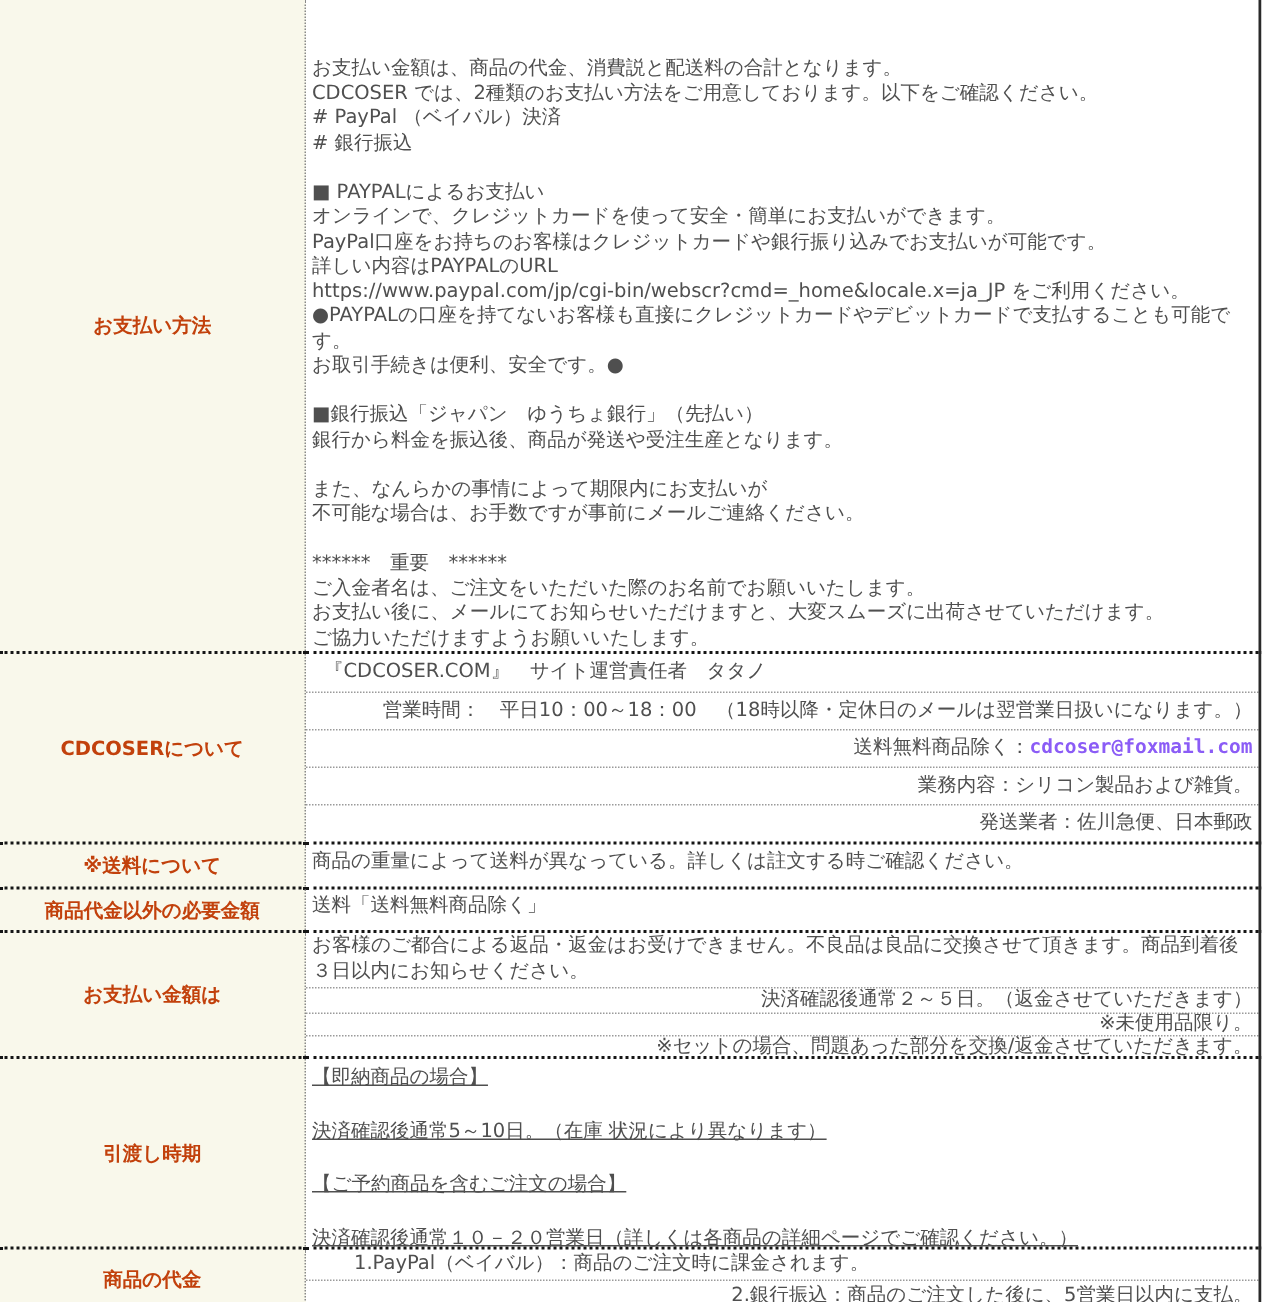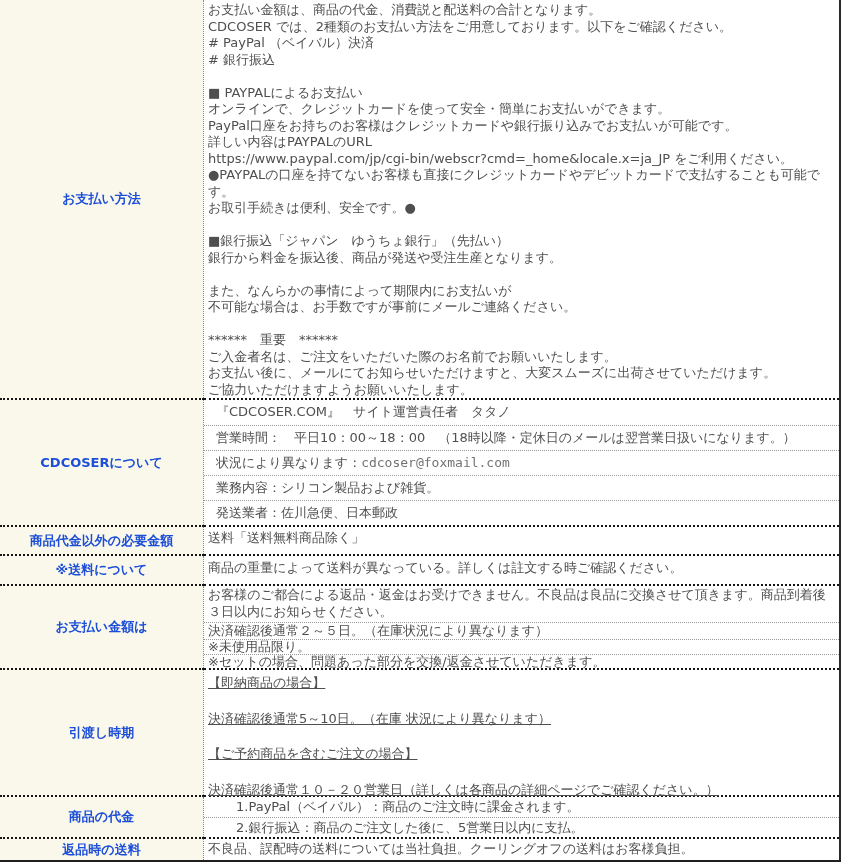--- a/index.html
+++ b/index.html
@@ -17,21 +17,21 @@
   table.policy {
     width: 841px;
     border-collapse: collapse;
     table-layout: fixed;
     border-right: 2px solid #2a2a2a;
     border-bottom: 2px solid #1f1f1f;
   }
   th.rowhead {
     width: 195px;
     background: #f9f8eb;
-    color: #1d4ed8;
+    color: #c2410c;
     font-weight: bold;
     font-size: 13px;
     text-align: center;
     vertical-align: middle;
     border-right: 1px dotted #8a8a8a;
     padding: 0 4px;
   }
   td.content {
     vertical-align: top;
     padding: 0;
@@ -42,44 +42,44 @@
   }
   tr.first > th, tr.first > td {
     border-top: none;
   }
   .cell {
     box-sizing: border-box;
     padding: 2px 4px 0 4px;
     white-space: pre-wrap;
     word-break: break-all;
   }
-  .s0-cell { height: 398px; line-height: 16.5px; }
+  .s0-cell { height: 398px; line-height: 16.5px; margin-top: 36px; }
   .s5-cell { height: 125px; line-height: 17.8px; padding-top: 4px; text-decoration: underline; }
   .irow {
     box-sizing: border-box;
     padding: 4px 4px 0 4px;
     white-space: pre-wrap;
     word-break: break-all;
     line-height: 16px;
   }
-  .irow + .irow { border-top: 1px dotted #9a9a9a; }
+  .irow + .irow { border-top: 1px dotted #9a9a9a; text-align: right; }
   .r25 { height: 25px; padding-left: 12px; }
   .r27 { height: 27px; padding-top: 3px; }
   .r28 { height: 28px; padding-top: 4px; }
   .r36 { height: 36px; padding-top: 1px; line-height: 16.5px; }
   .r17 { height: 17px; padding-top: 0; }
   .r15 { height: 15px; padding-top: 0; line-height: 13px; }
   .r14 { height: 14px; padding-top: 0; line-height: 13px; }
   .r20 { height: 20px; padding-top: 1px; line-height: 17px; padding-left: 32px; }
   .r22 { height: 22px; padding-top: 3px; }
   .r21 { height: 21px; padding-top: 2px; }
   .email {
-    font-weight: normal;
+    font-weight: bold;
     font-family: "DejaVu Sans Mono", monospace;
-    color: #737373;
+    color: #8b5cf6;
   }
 </style>
 </head>
 <body>
 
 <table class="policy">
   <tbody>
 
     <tr class="sec first">
       <th class="rowhead">お支払い方法</th>
@@ -108,45 +108,45 @@
 お支払い後に、メールにてお知らせいただけますと、大変スムーズに出荷させていただけます。
 ご協力いただけますようお願いいたします。</div>
       </td>
     </tr>
 
     <tr class="sec">
       <th class="rowhead">CDCOSERについて</th>
       <td class="content">
         <div class="irow r25">『CDCOSER.COM』　サイト運営責任者　タタノ</div>
         <div class="irow r25">営業時間：　平日10：00～18：00　（18時以降・定休日のメールは翌営業日扱いになります。）</div>
-        <div class="irow r25"><span>状況により異なります：</span><span class="email">cdcoser@foxmail.com</span></div>
+        <div class="irow r25"><span>送料無料商品除く：</span><span class="email">cdcoser@foxmail.com</span></div>
         <div class="irow r25">業務内容：シリコン製品および雑貨。</div>
         <div class="irow r25">発送業者：佐川急便、日本郵政</div>
+      </td>
+    </tr>
+
+    <tr class="sec">
+      <th class="rowhead">※送料について</th>
+      <td class="content">
+        <div class="irow r28">商品の重量によって送料が異なっている。詳しくは註文する時ご確認ください。</div>
       </td>
     </tr>
 
     <tr class="sec">
       <th class="rowhead">商品代金以外の必要金額</th>
       <td class="content">
         <div class="irow r27">送料「送料無料商品除く」</div>
       </td>
     </tr>
 
     <tr class="sec">
-      <th class="rowhead">※送料について</th>
-      <td class="content">
-        <div class="irow r28">商品の重量によって送料が異なっている。詳しくは註文する時ご確認ください。</div>
-      </td>
-    </tr>
-
-    <tr class="sec">
       <th class="rowhead">お支払い金額は</th>
       <td class="content">
         <div class="irow r36">お客様のご都合による返品・返金はお受けできません。不良品は良品に交換させて頂きます。商品到着後３日以内にお知らせください。</div>
-        <div class="irow r17">決済確認後通常２～５日。（在庫状況により異なります）</div>
+        <div class="irow r17">決済確認後通常２～５日。（返金させていただきます）</div>
         <div class="irow r15">※未使用品限り。</div>
         <div class="irow r14">※セットの場合、問題あった部分を交換/返金させていただきます。</div>
       </td>
     </tr>
 
     <tr class="sec">
       <th class="rowhead">引渡し時期</th>
       <td class="content">
         <div class="cell s5-cell">【即納商品の場合】
 

